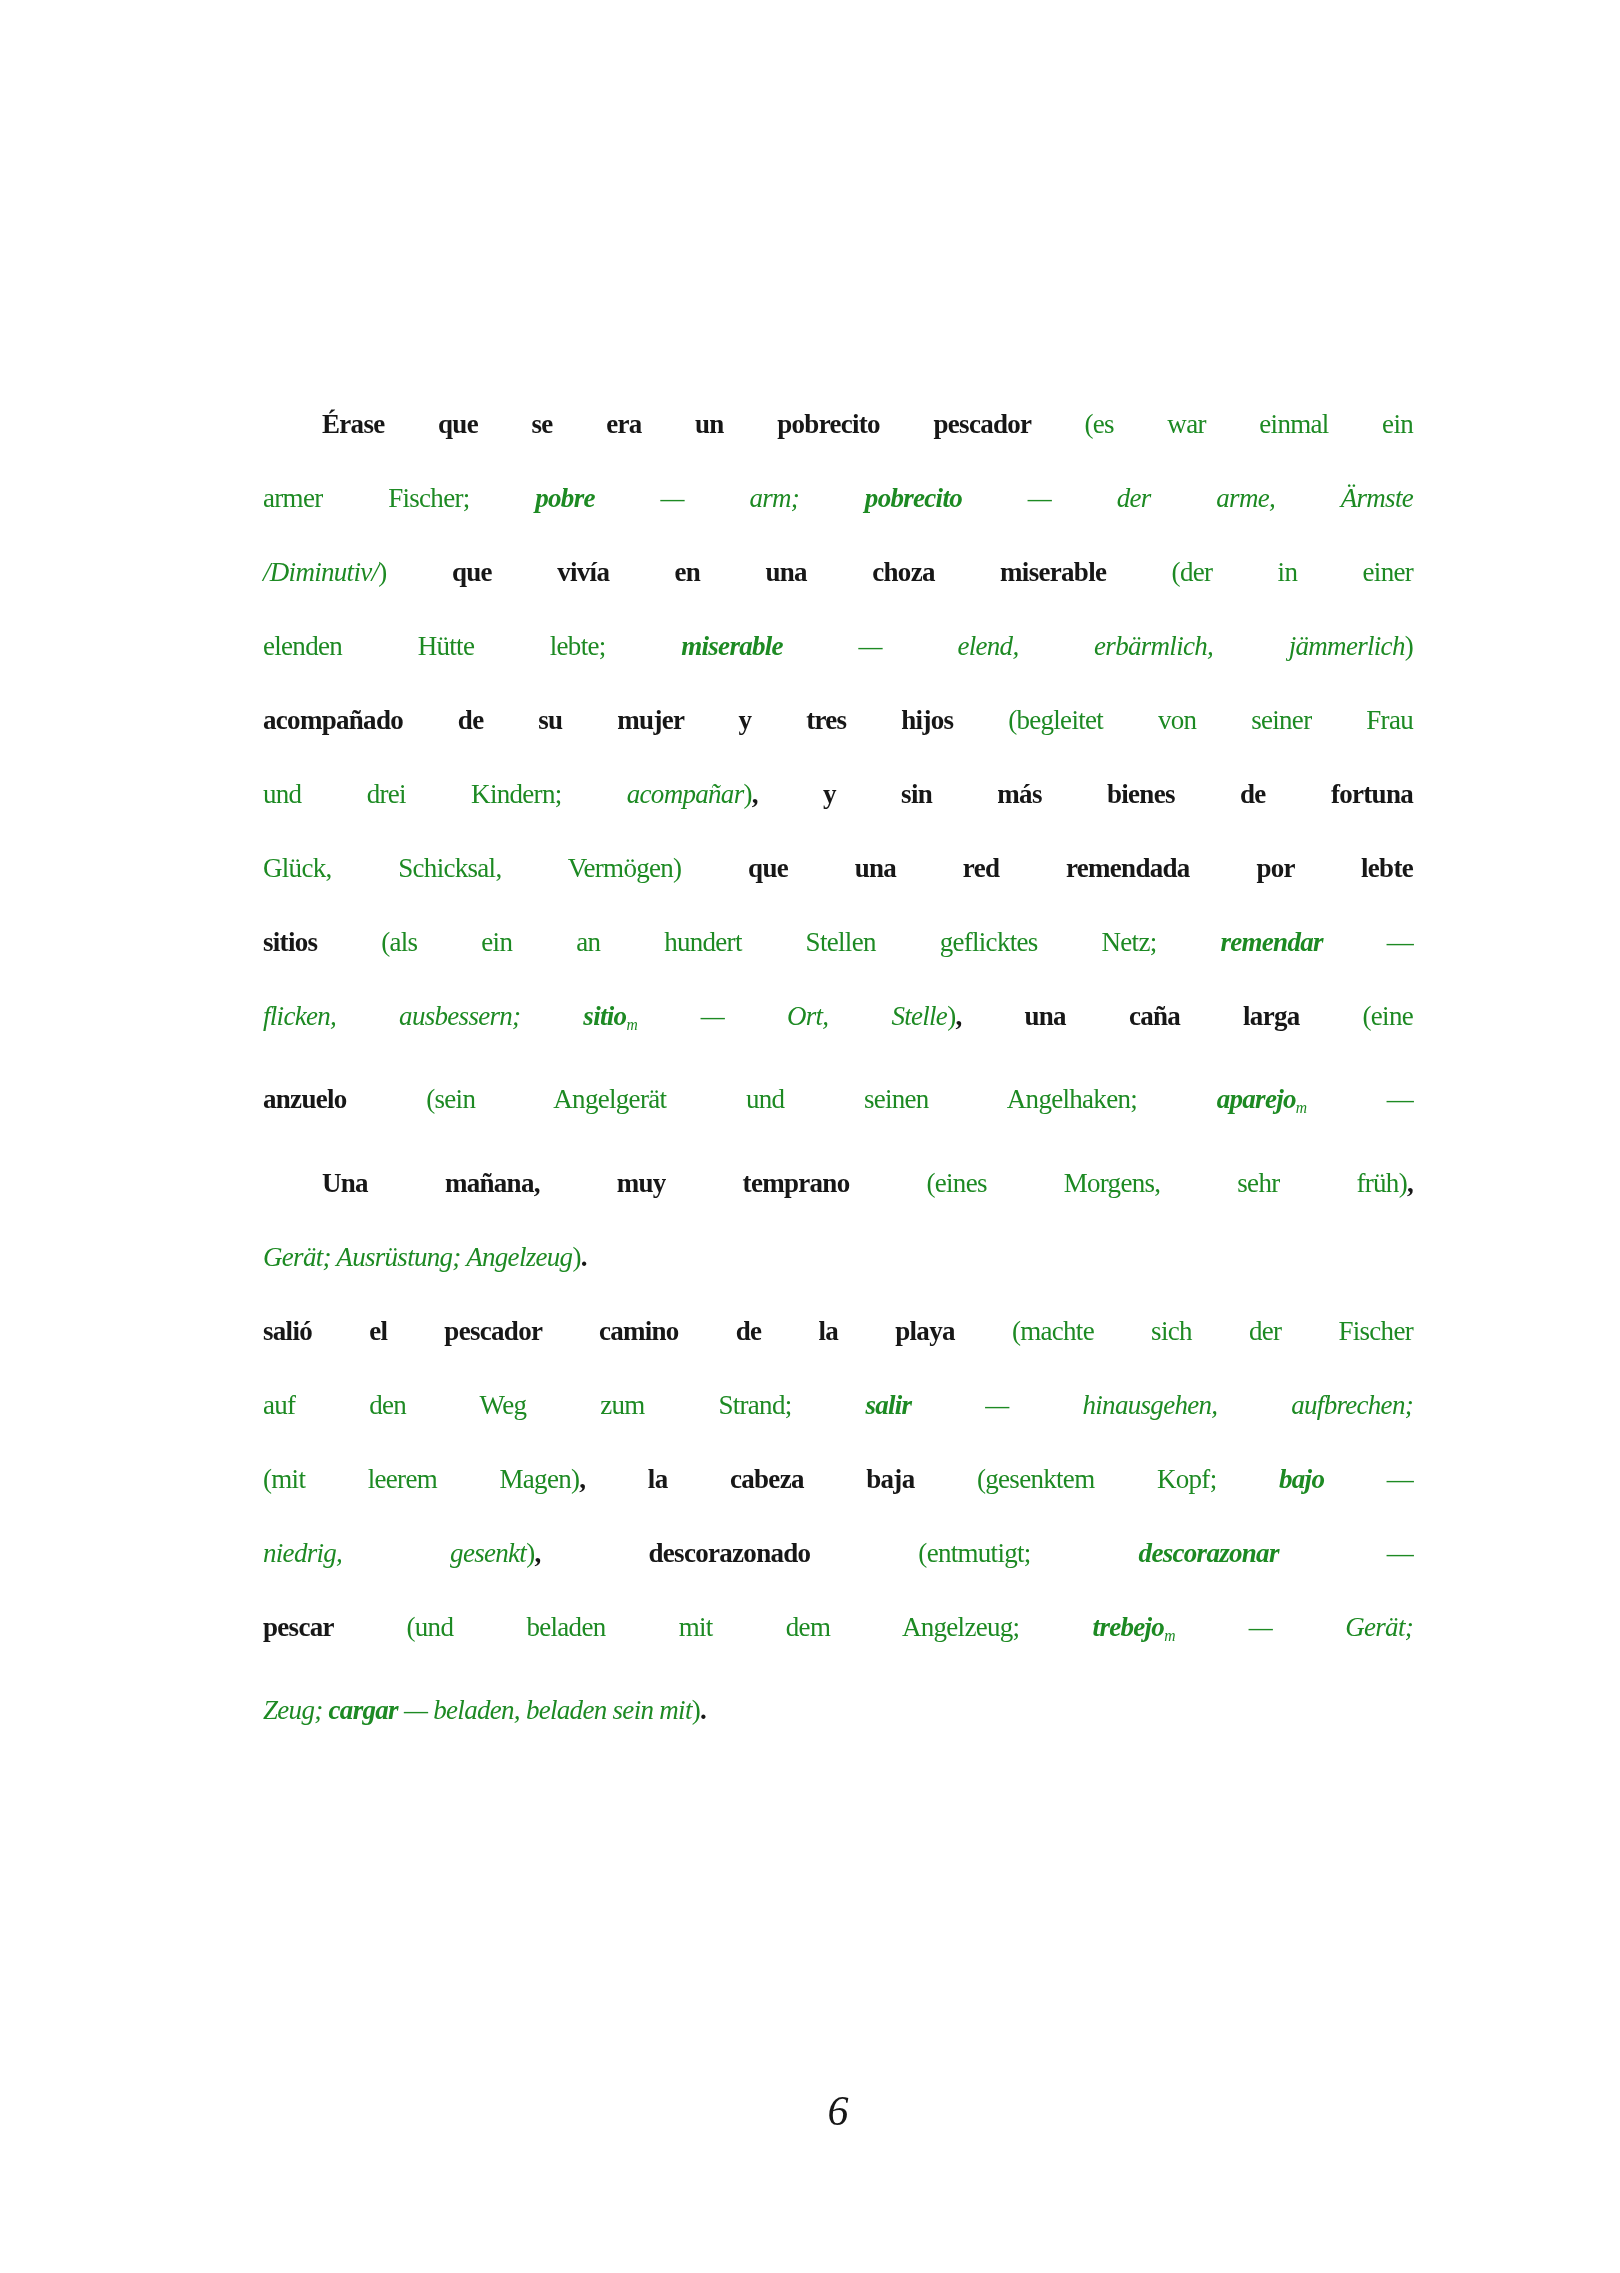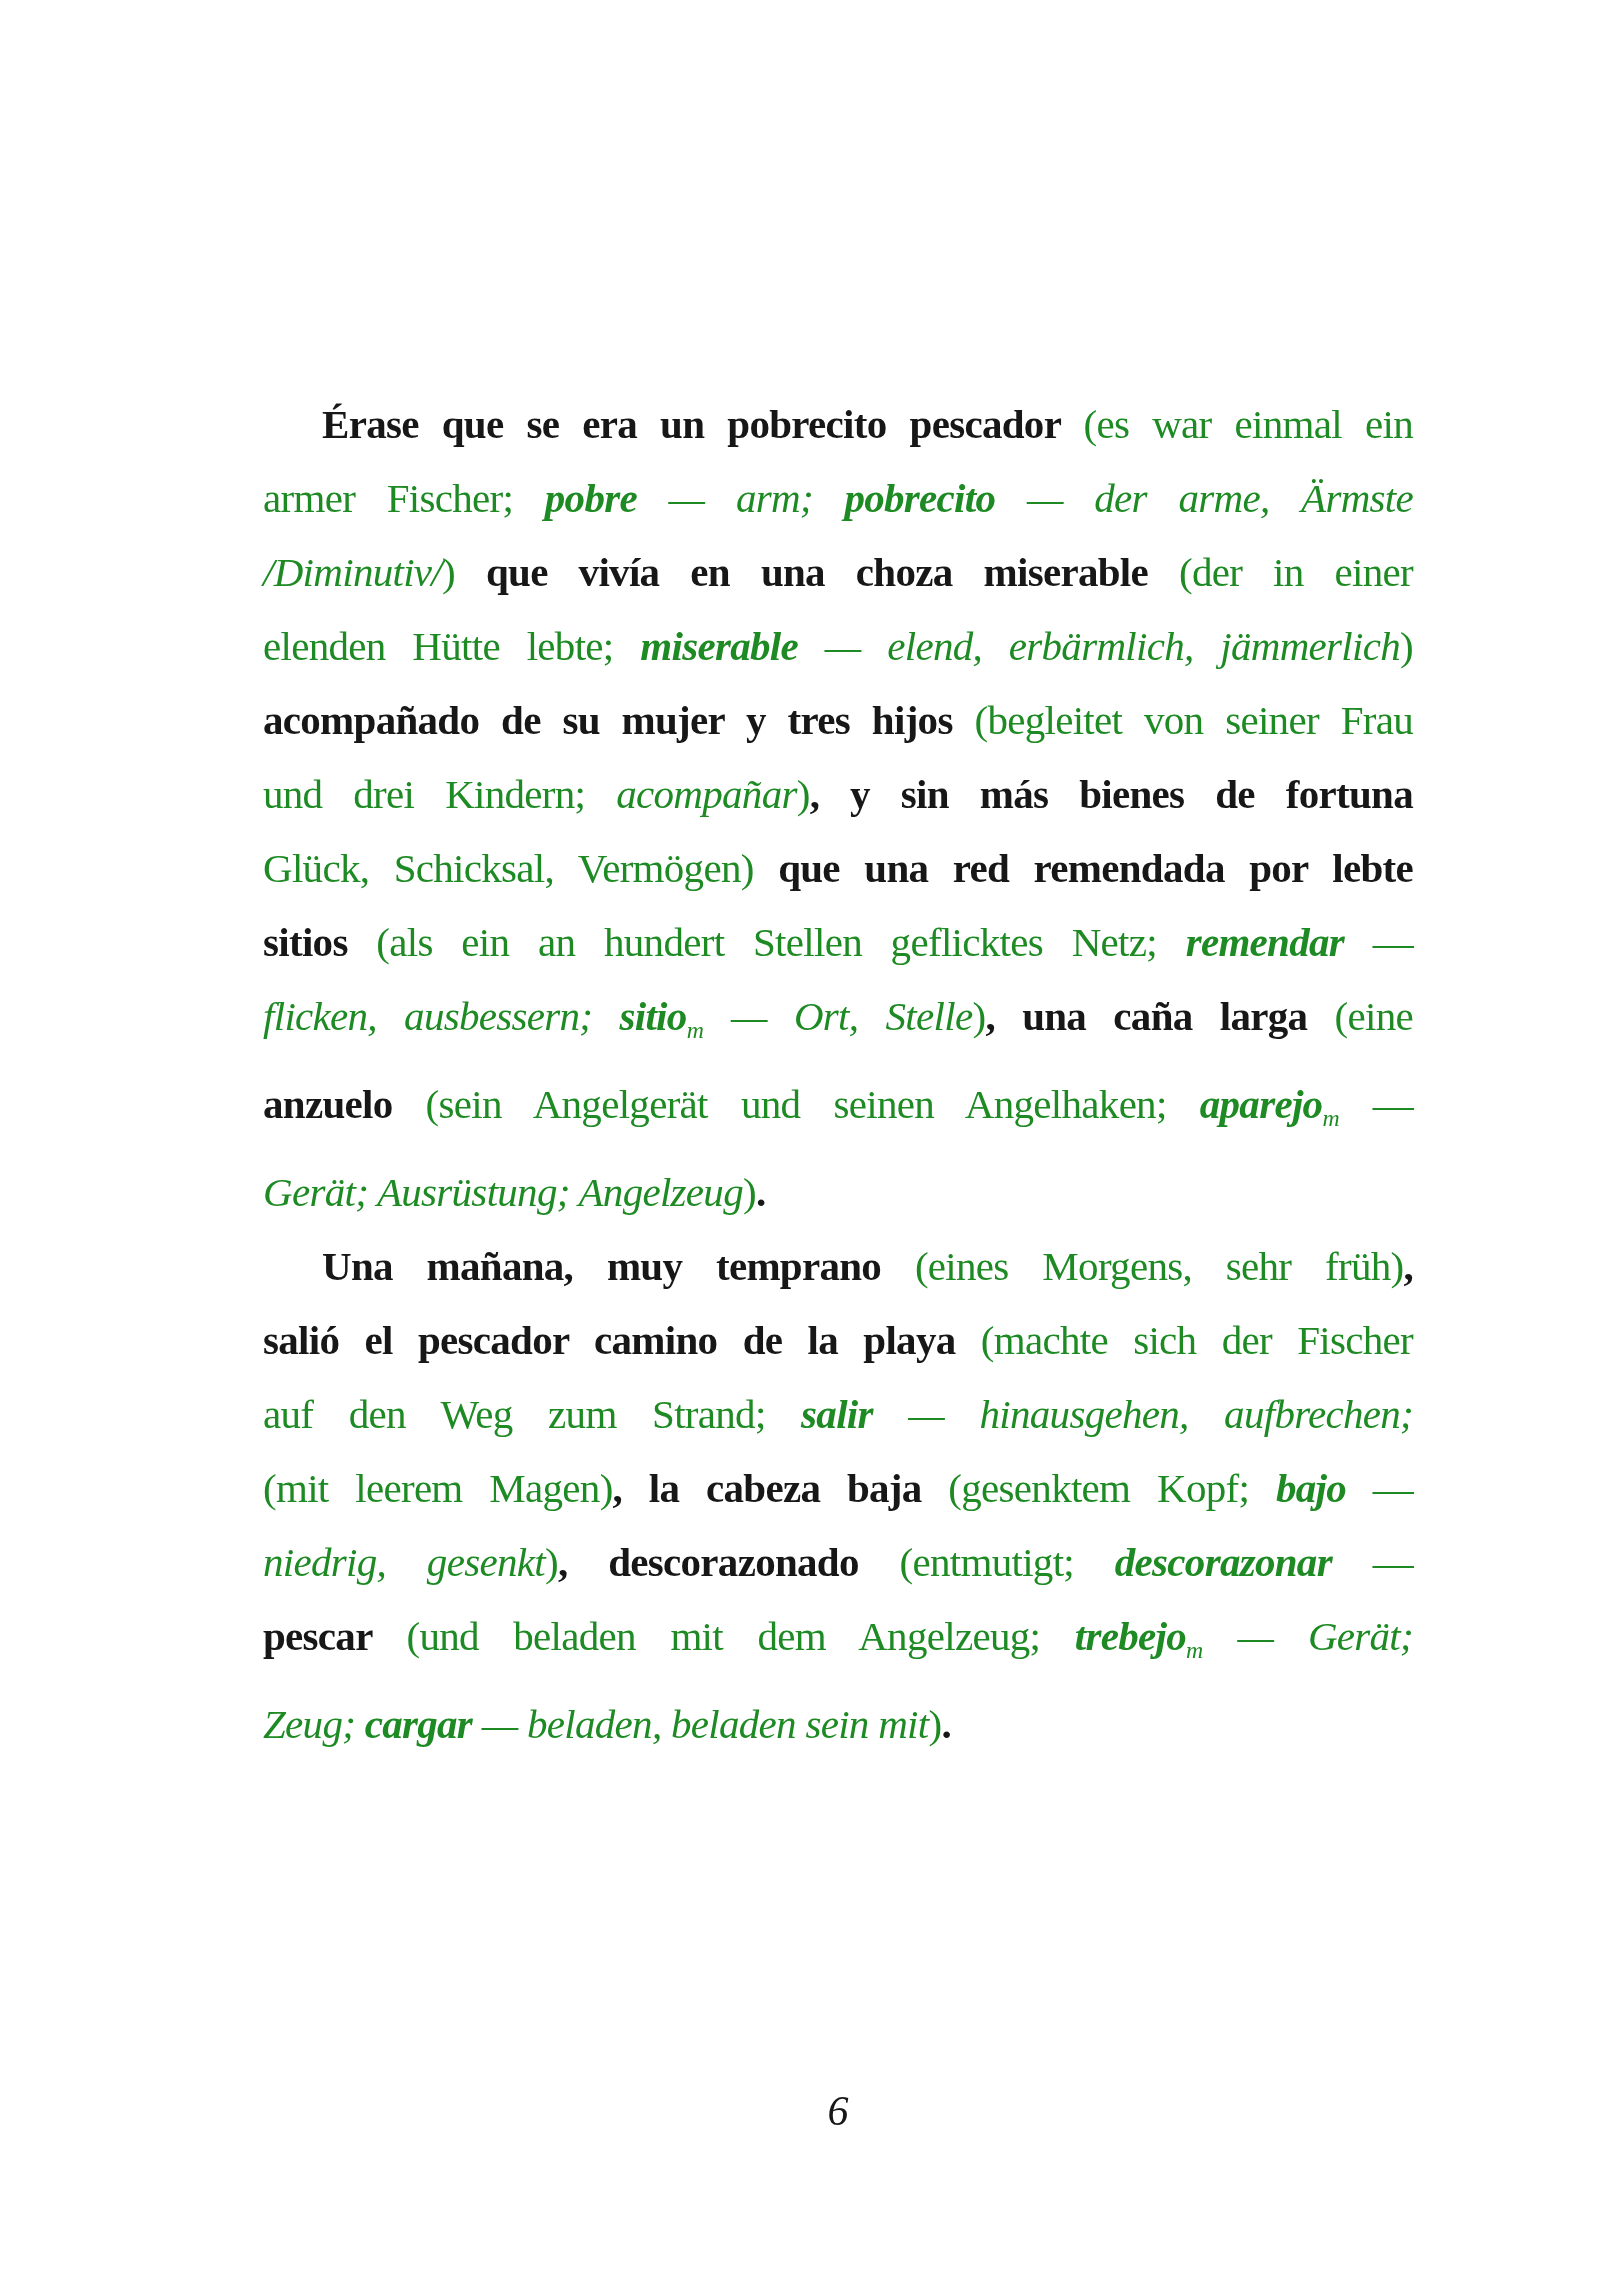--- a/index.html
+++ b/index.html
@@ -13,21 +13,21 @@
     height: 2273px;
     background: #ffffff;
     overflow: hidden;
     font-family: "Liberation Serif", "DejaVu Serif", serif;
   }
   .text-block {
     position: absolute;
     left: 263px;
     top: 387px;
     width: 1150px;
-    font-size: 41px;
+    font-size: 27px;
     line-height: 74px;
     letter-spacing: -0.7px;
     color: var(--ink, #171717);
   }
   .line {
     text-align: justify;
     text-align-last: justify;
   }
   .line.lastline { text-align-last: left; }
   .line.indent { text-indent: 59px; }
@@ -62,22 +62,22 @@
       <div class="line indent"><span class="b">Érase que se era un pobrecito pescador </span><span class="g">(es war einmal ein</span></div>
       <div class="line"><span class="g">armer Fischer; </span><span class="gbi">pobre</span><span class="gi"> — arm; </span><span class="gbi">pobrecito</span><span class="gi"> — der arme, Ärmste</span></div>
       <div class="line"><span class="gi">/Diminutiv/</span><span class="g">) </span><span class="b">que vivía en una choza miserable </span><span class="g">(der in einer</span></div>
       <div class="line"><span class="g">elenden Hütte lebte; </span><span class="gbi">miserable</span><span class="gi"> — elend, erbärmlich, jämmerlich</span><span class="g">)</span></div>
       <div class="line"><span class="b">acompañado de su mujer y tres hijos </span><span class="g">(begleitet von seiner Frau</span></div>
       <div class="line"><span class="g">und drei Kindern; </span><span class="gi">acompañar</span><span class="g">)</span><span class="b">, y sin más bienes de fortuna</span></div>
       <div class="line"><span class="g">Glück, Schicksal, Vermögen) </span><span class="b">que una red remendada por lebte</span></div>
       <div class="line"><span class="b">sitios </span><span class="g">(als ein an hundert Stellen geflicktes Netz; </span><span class="gbi">remendar</span><span class="g"> —</span></div>
       <div class="line"><span class="gi">flicken, ausbessern; </span><span class="gbi">sitio</span><span class="sub">m</span><span class="gi"> — Ort, Stelle</span><span class="g">)</span><span class="b">, una caña larga </span><span class="g">(eine</span></div>
       <div class="line"><span class="b">anzuelo </span><span class="g">(sein Angelgerät und seinen Angelhaken; </span><span class="gbi">aparejo</span><span class="sub">m</span><span class="g"> —</span></div>
+      <div class="line indent"><span class="b">Una mañana, muy temprano </span><span class="g">(eines Morgens, sehr früh)</span><span class="b">,</span></div>
       <div class="line lastline"><span class="gi">Gerät; Ausrüstung; Angelzeug</span><span class="g">)</span><span class="b">.</span></div>
-      <div class="line indent"><span class="b">Una mañana, muy temprano </span><span class="g">(eines Morgens, sehr früh)</span><span class="b">,</span></div>
       <div class="line"><span class="b">salió el pescador camino de la playa </span><span class="g">(machte sich der Fischer</span></div>
       <div class="line"><span class="g">auf den Weg zum Strand; </span><span class="gbi">salir</span><span class="gi"> — hinausgehen, aufbrechen;</span></div>
       <div class="line"><span class="g">(mit leerem Magen)</span><span class="b">, la cabeza baja </span><span class="g">(gesenktem Kopf; </span><span class="gbi">bajo</span><span class="g"> —</span></div>
       <div class="line"><span class="gi">niedrig, gesenkt</span><span class="g">)</span><span class="b">, descorazonado </span><span class="g">(entmutigt; </span><span class="gbi">descorazonar</span><span class="g"> —</span></div>
       <div class="line"><span class="b">pescar </span><span class="g">(und beladen mit dem Angelzeug; </span><span class="gbi">trebejo</span><span class="sub">m</span><span class="gi"> — Gerät;</span></div>
       <div class="line lastline"><span class="gi">Zeug; </span><span class="gbi">cargar</span><span class="gi"> — beladen, beladen sein mit</span><span class="g">)</span><span class="b">.</span></div>
     </main>
   <div class="page-number">6</div>
 </div>
 

